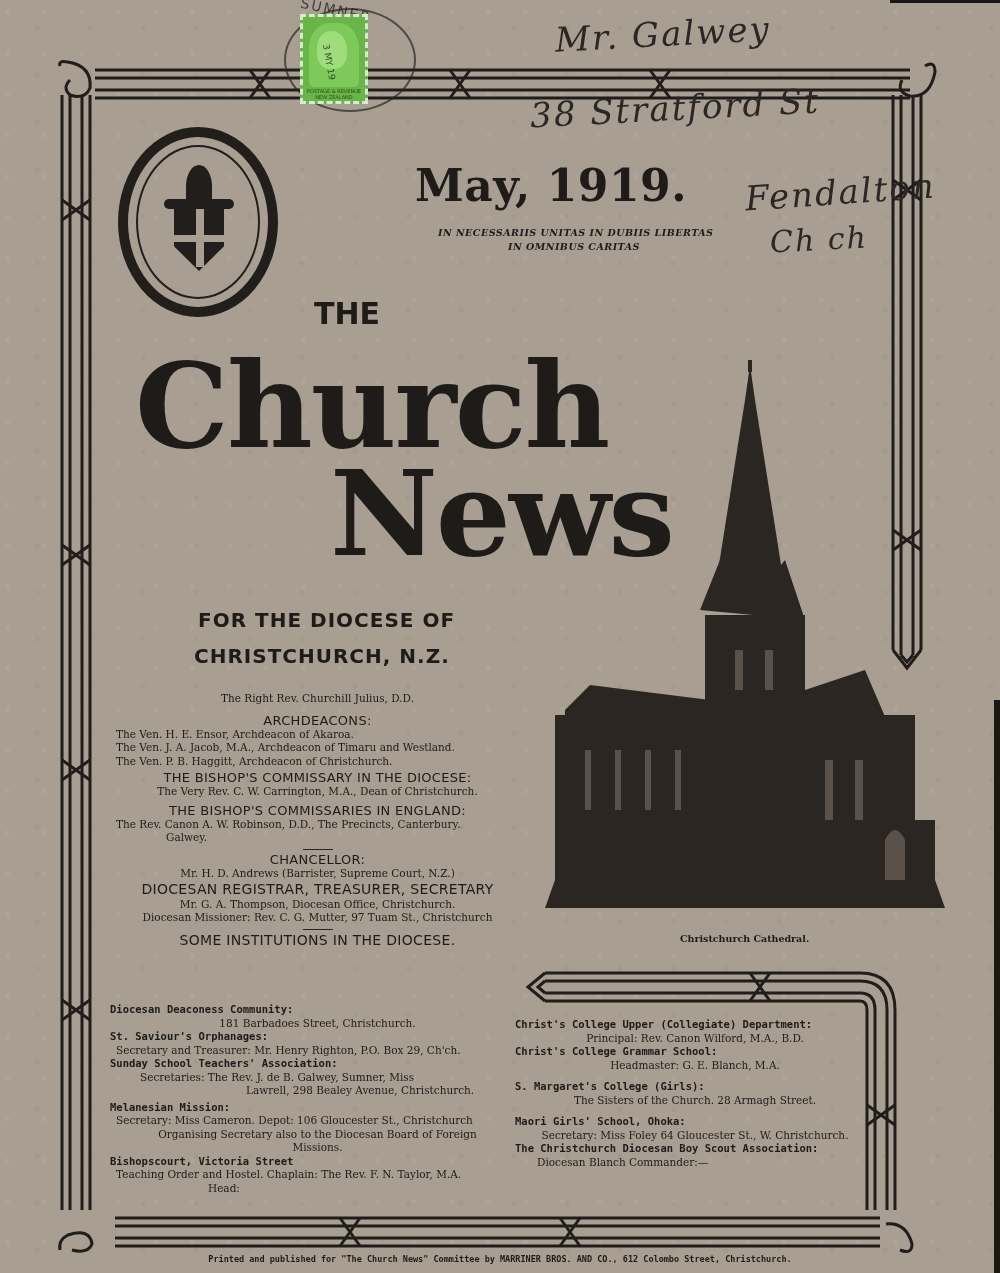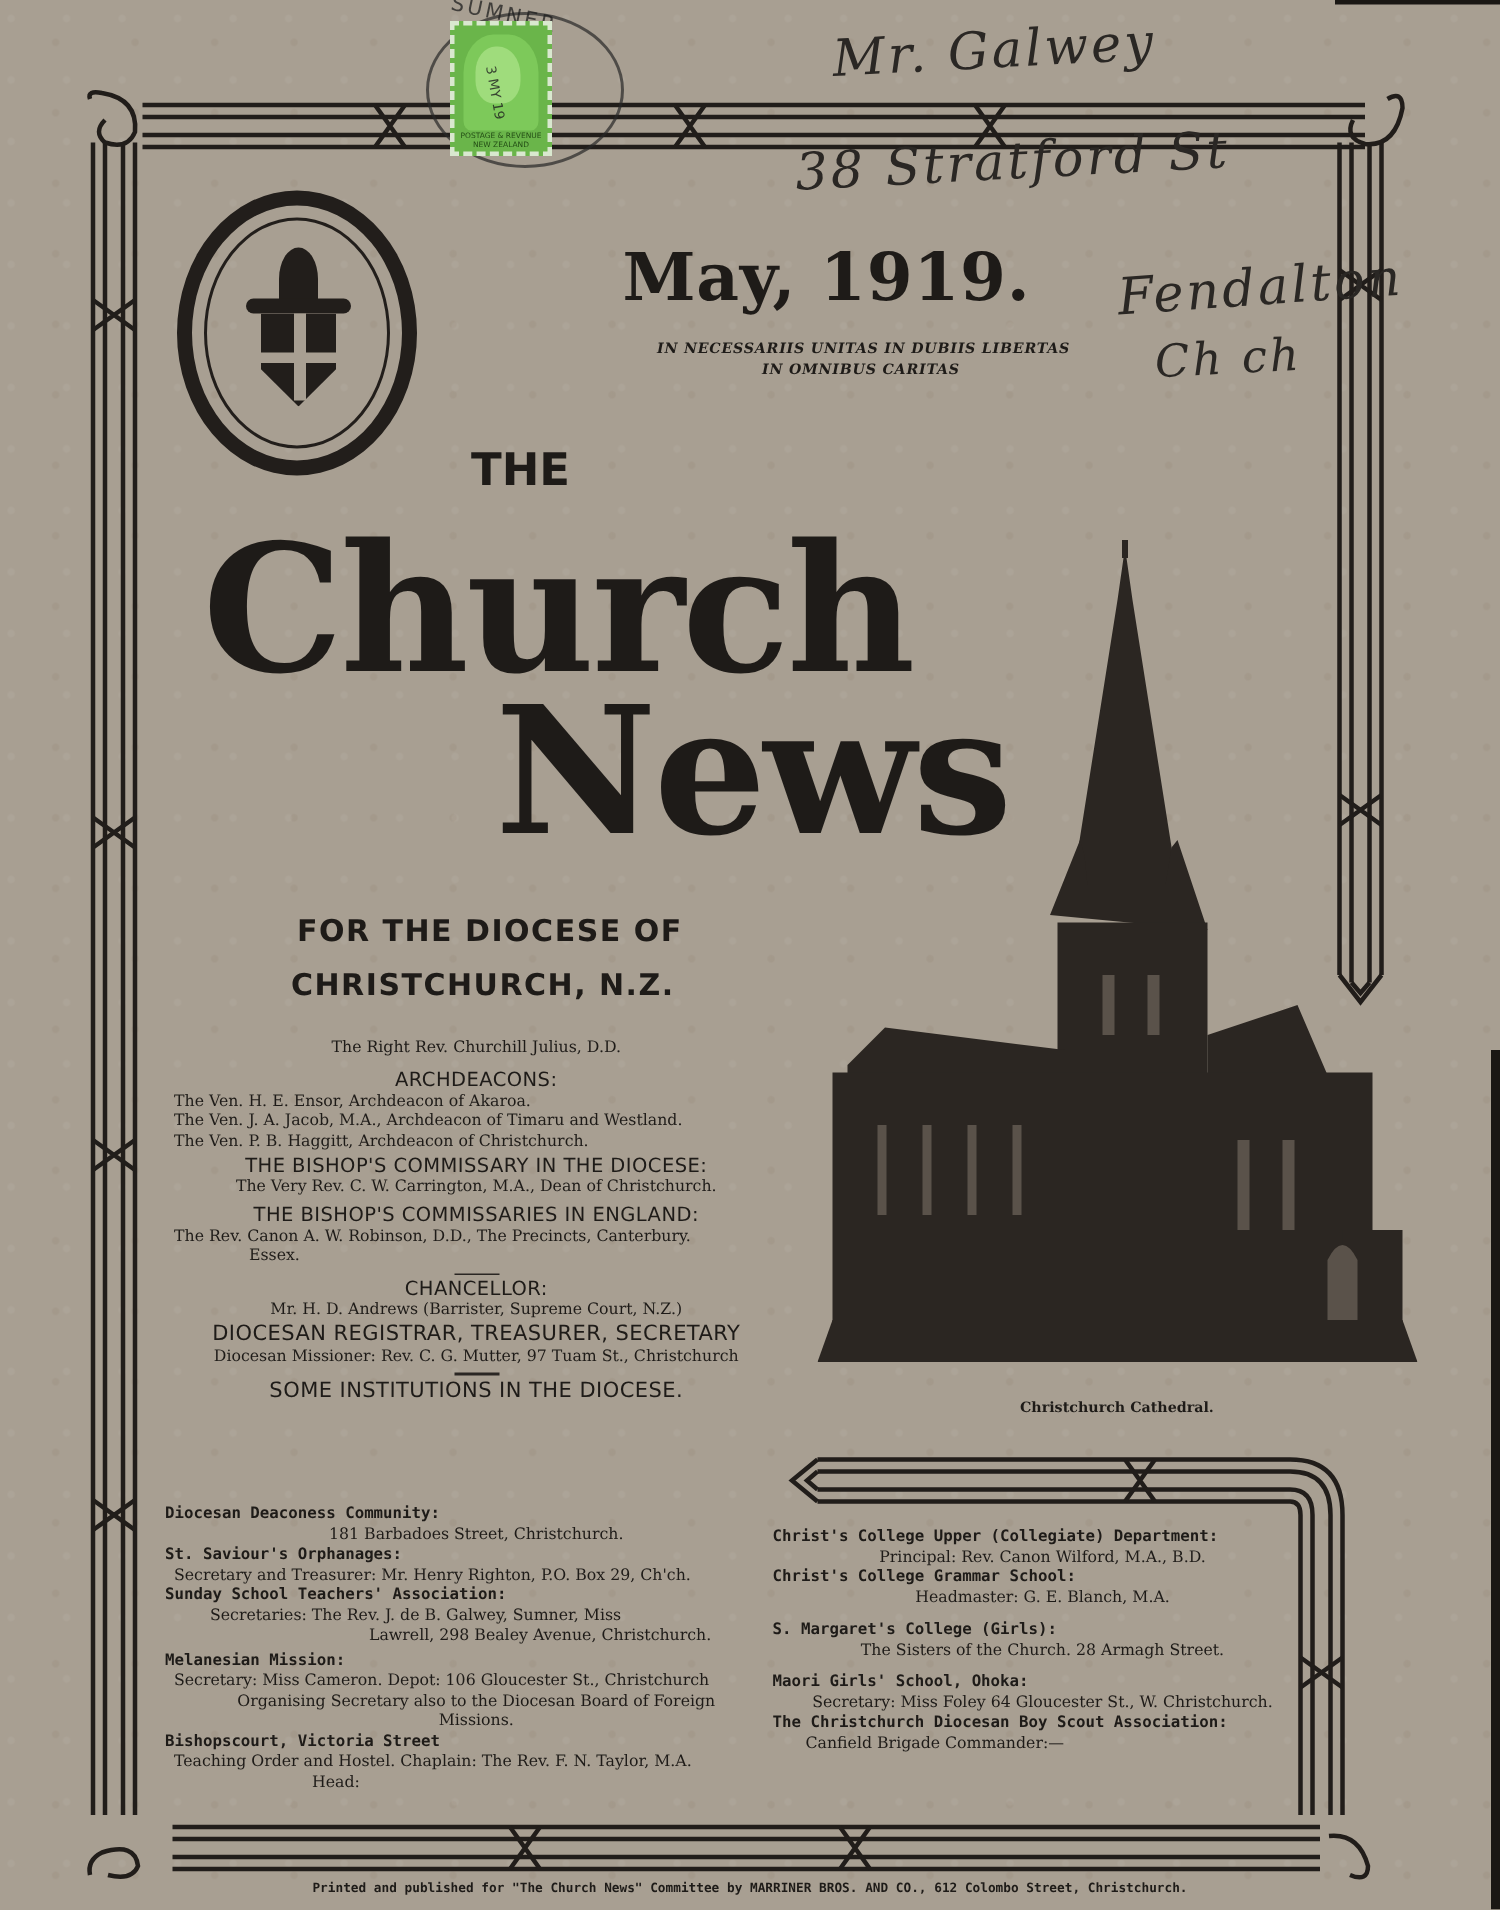--- a/index.html
+++ b/index.html
@@ -148,25 +148,26 @@
 <div class="abs section-block" style="top:692px;">
   <div class="line-c">The Right Rev. Churchill Julius, D.D.</div>
   <div class="h-sans" style="margin-top:7px;">ARCHDEACONS:</div>
   <div class="line-l" style="padding-left:6px;">The Ven. H. E. Ensor, Archdeacon of Akaroa.</div>
   <div class="line-l" style="padding-left:6px;">The Ven. J. A. Jacob, M.A., Archdeacon of Timaru and Westland.</div>
   <div class="line-l" style="padding-left:6px;">The Ven. P. B. Haggitt, Archdeacon of Christchurch.</div>
   <div class="h-sans" style="margin-top:2px;">THE BISHOP'S COMMISSARY IN THE DIOCESE:</div>
   <div class="line-c">The Very Rev. C. W. Carrington, M.A., Dean of Christchurch.</div>
   <div class="h-sans" style="margin-top:4px;">THE BISHOP'S COMMISSARIES IN ENGLAND:</div>
   <div class="line-l" style="padding-left:6px;">The Rev. Canon A. W. Robinson, D.D., The Precincts, Canterbury.</div>
-  <div class="line-l" style="padding-left:56px;">Essex.</div>
+  <div class="line-l" style="padding-left:56px;">Galwey.</div>
   <div class="rule"></div>
   <div class="h-sans">CHANCELLOR:</div>
   <div class="line-c">Mr. H. D. Andrews (Barrister, Supreme Court, N.Z.)</div>
   <div class="h-sans" style="font-size:14px;line-height:17px;">DIOCESAN REGISTRAR, TREASURER, SECRETARY</div>
+  <div class="line-c">Mr. G. A. Thompson, Diocesan Office, Christchurch.</div>
   <div class="line-c">Diocesan Missioner: Rev. C. G. Mutter, 97 Tuam St., Christchurch</div>
   <div class="rule"></div>
   <div class="h-sans" style="font-size:14px;line-height:16px;">SOME INSTITUTIONS IN THE DIOCESE.</div>
 </div>
 
 <div class="abs section-block" style="top:1003px;">
   <div class="inst-h">Diocesan Deaconess Community:</div>
   <div class="line-c">181 Barbadoes Street, Christchurch.</div>
   <div class="inst-h">St. Saviour's Orphanages:</div>
   <div class="line-l" style="padding-left:6px;">Secretary and Treasurer:  Mr. Henry Righton, P.O. Box 29, Ch'ch.</div>
@@ -211,16 +212,16 @@
 <div class="abs right-block" style="top:1018px;">
   <div class="inst-h">Christ's College Upper (Collegiate) Department:</div>
   <div class="line-c">Principal: Rev. Canon Wilford, M.A., B.D.</div>
   <div class="inst-h">Christ's College Grammar School:</div>
   <div class="line-c">Headmaster:  G. E. Blanch, M.A.</div>
   <div class="inst-h" style="margin-top:8px;">S. Margaret's College (Girls):</div>
   <div class="line-c">The Sisters of the Church.   28 Armagh Street.</div>
   <div class="inst-h" style="margin-top:8px;">Maori Girls' School, Ohoka:</div>
   <div class="line-c">Secretary: Miss Foley  64 Gloucester St., W. Christchurch.</div>
   <div class="inst-h" style="margin-top:0;">The Christchurch Diocesan Boy Scout Association:</div>
-  <div class="line-l" style="padding-left:22px;">Canfield Brigade Commander:—</div>
+  <div class="line-l" style="padding-left:22px;">Diocesan Blanch Commander:—</div>
 </div>
 
 <div class="abs footer">Printed and published for "The Church News" Committee by MARRINER BROS. AND CO., 612 Colombo Street, Christchurch.</div>
 
 </body></html>

